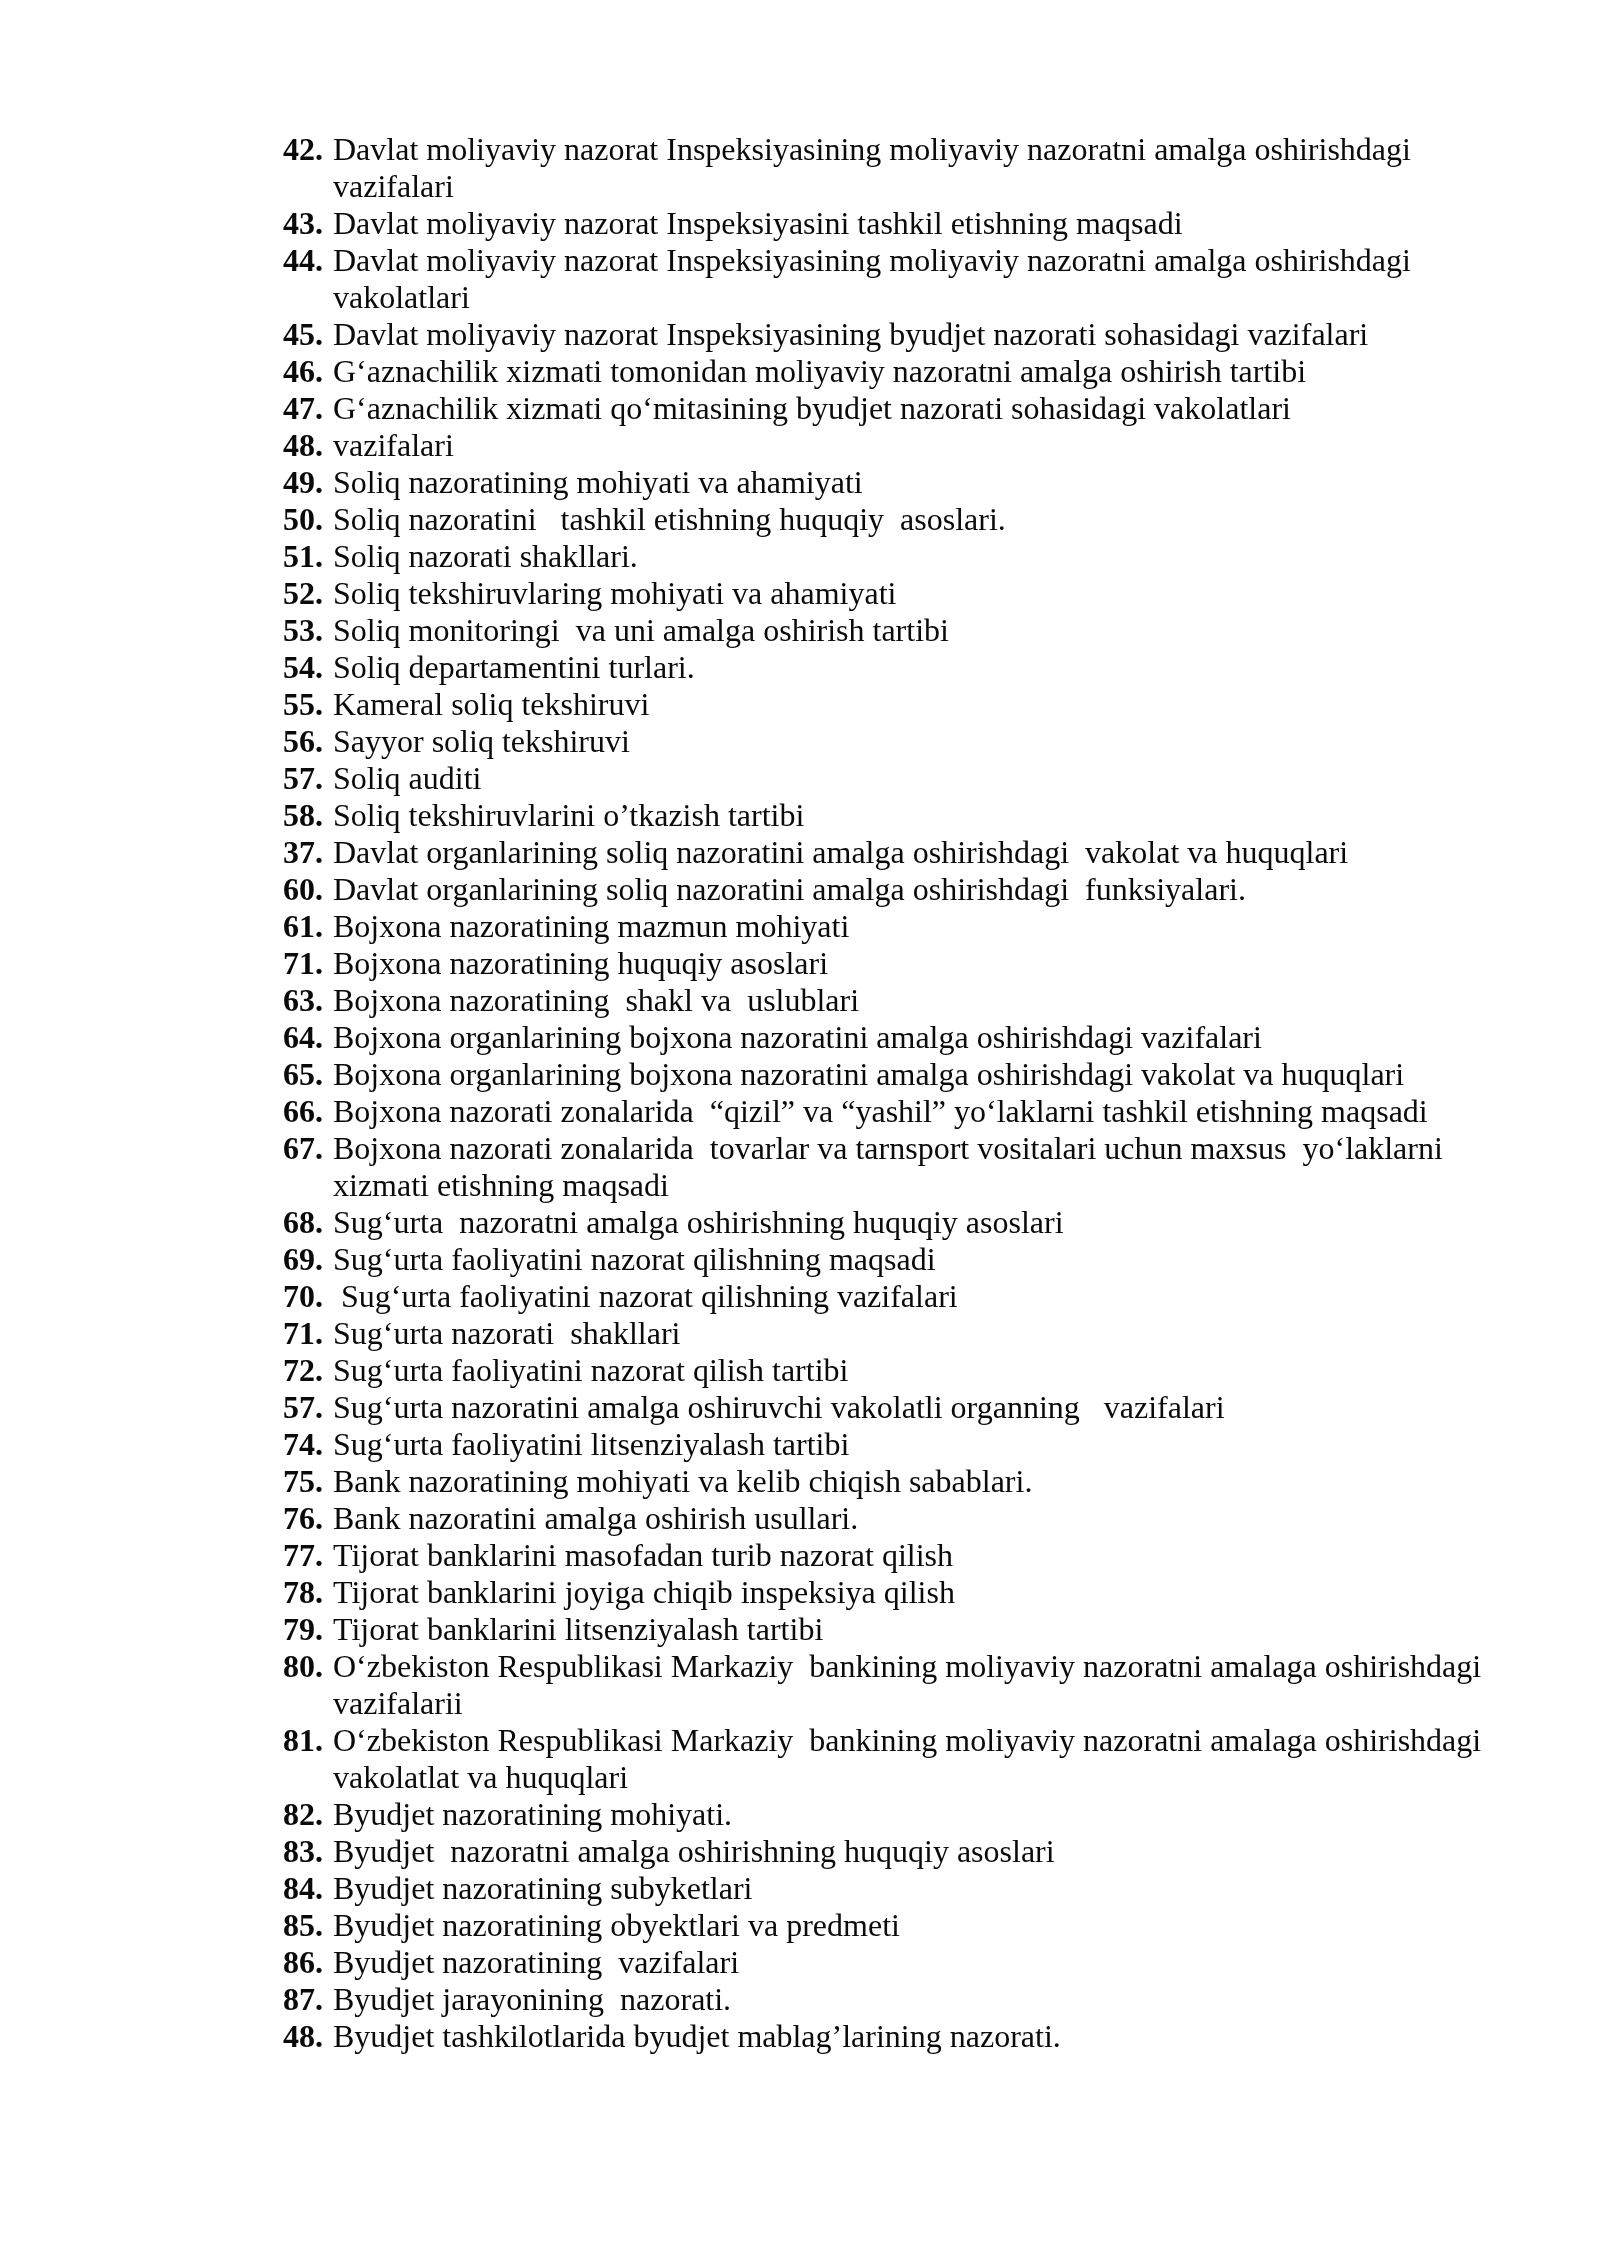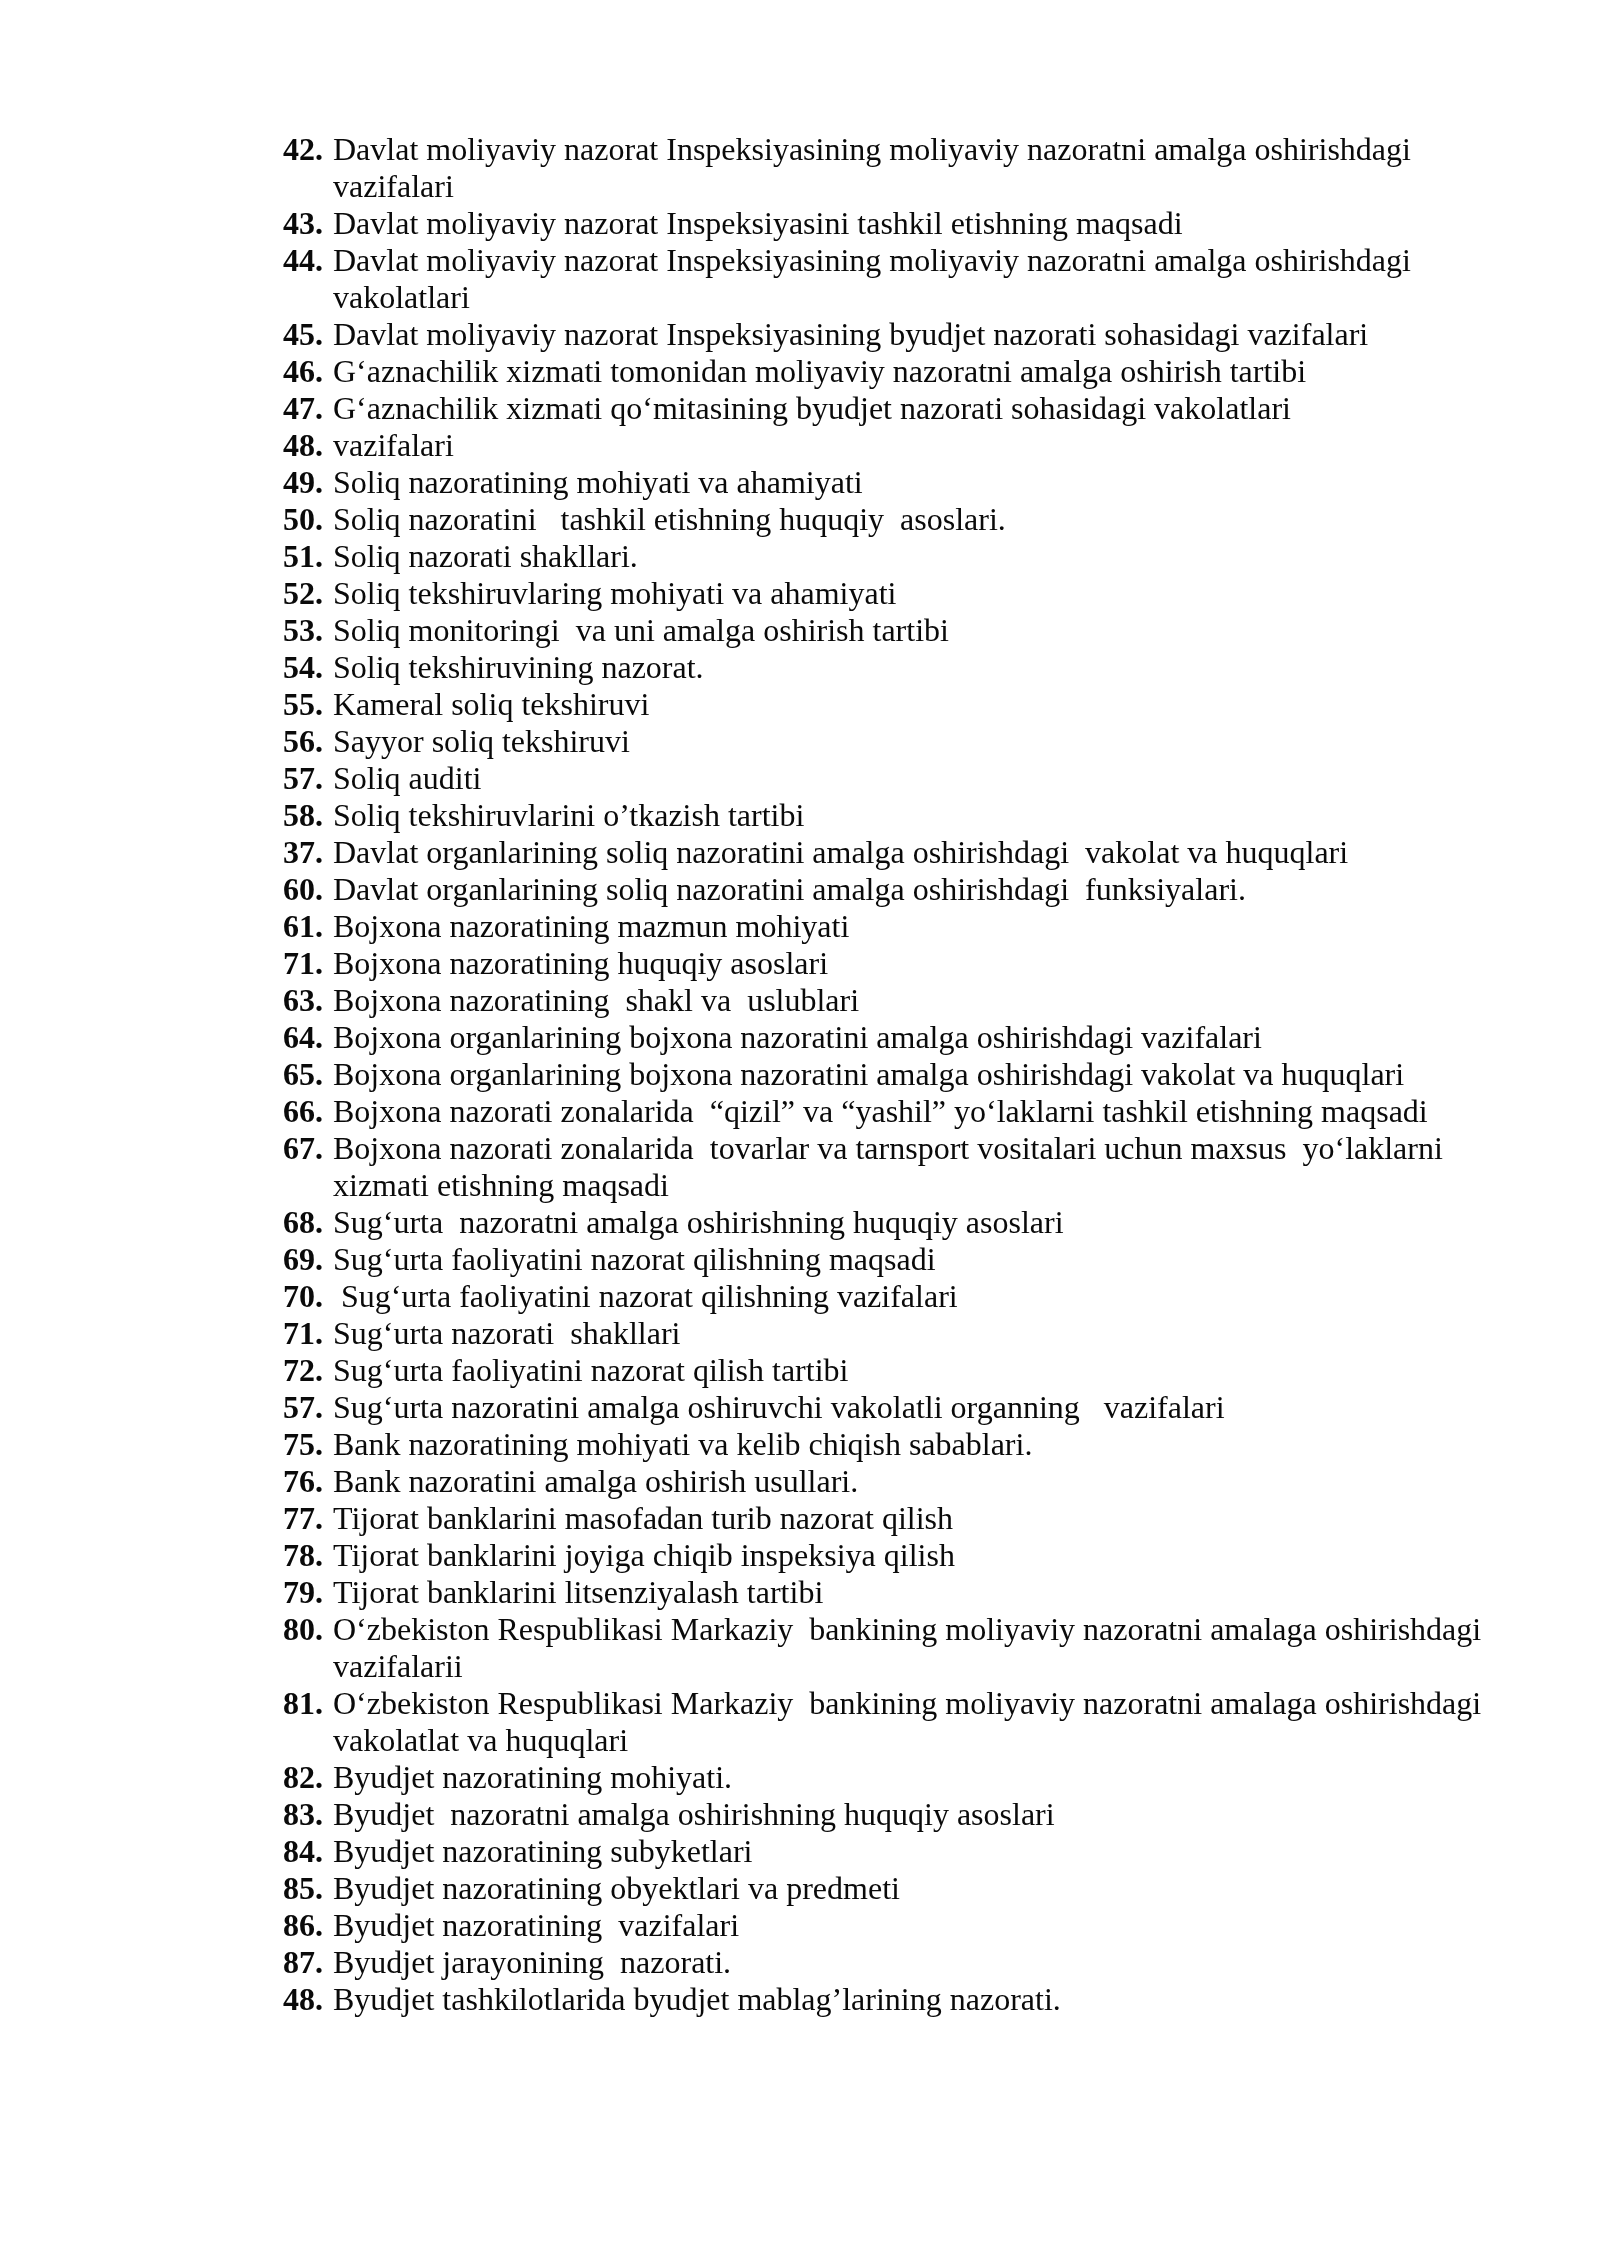--- a/index.html
+++ b/index.html
@@ -117,21 +117,21 @@
       </div>
       <div class="item">
         <span class="num">53.</span>
         <div class="txt">
           <div class="line">Soliq monitoringi  va uni amalga oshirish tartibi</div>
         </div>
       </div>
       <div class="item">
         <span class="num">54.</span>
         <div class="txt">
-          <div class="line">Soliq tekshiruvining nazorat.</div>
+          <div class="line">Soliq departamentini turlari.</div>
         </div>
       </div>
       <div class="item">
         <span class="num">55.</span>
         <div class="txt">
           <div class="line">Kameral soliq tekshiruvi</div>
         </div>
       </div>
       <div class="item">
         <span class="num">56.</span>
@@ -233,20 +233,26 @@
       <div class="item">
         <span class="num">72.</span>
         <div class="txt">
           <div class="line">Sug‘urta faoliyatini nazorat qilish tartibi</div>
         </div>
       </div>
       <div class="item">
         <span class="num">57.</span>
         <div class="txt">
           <div class="line">Sug‘urta nazoratini amalga oshiruvchi vakolatli organning   vazifalari</div>
+        </div>
+      </div>
+      <div class="item">
+        <span class="num">74.</span>
+        <div class="txt">
+          <div class="line">Sug‘urta faoliyatini litsenziyalash tartibi</div>
         </div>
       </div>
       <div class="item">
         <span class="num">75.</span>
         <div class="txt">
           <div class="line">Bank nazoratining mohiyati va kelib chiqish sabablari.</div>
         </div>
       </div>
       <div class="item">
         <span class="num">76.</span>

